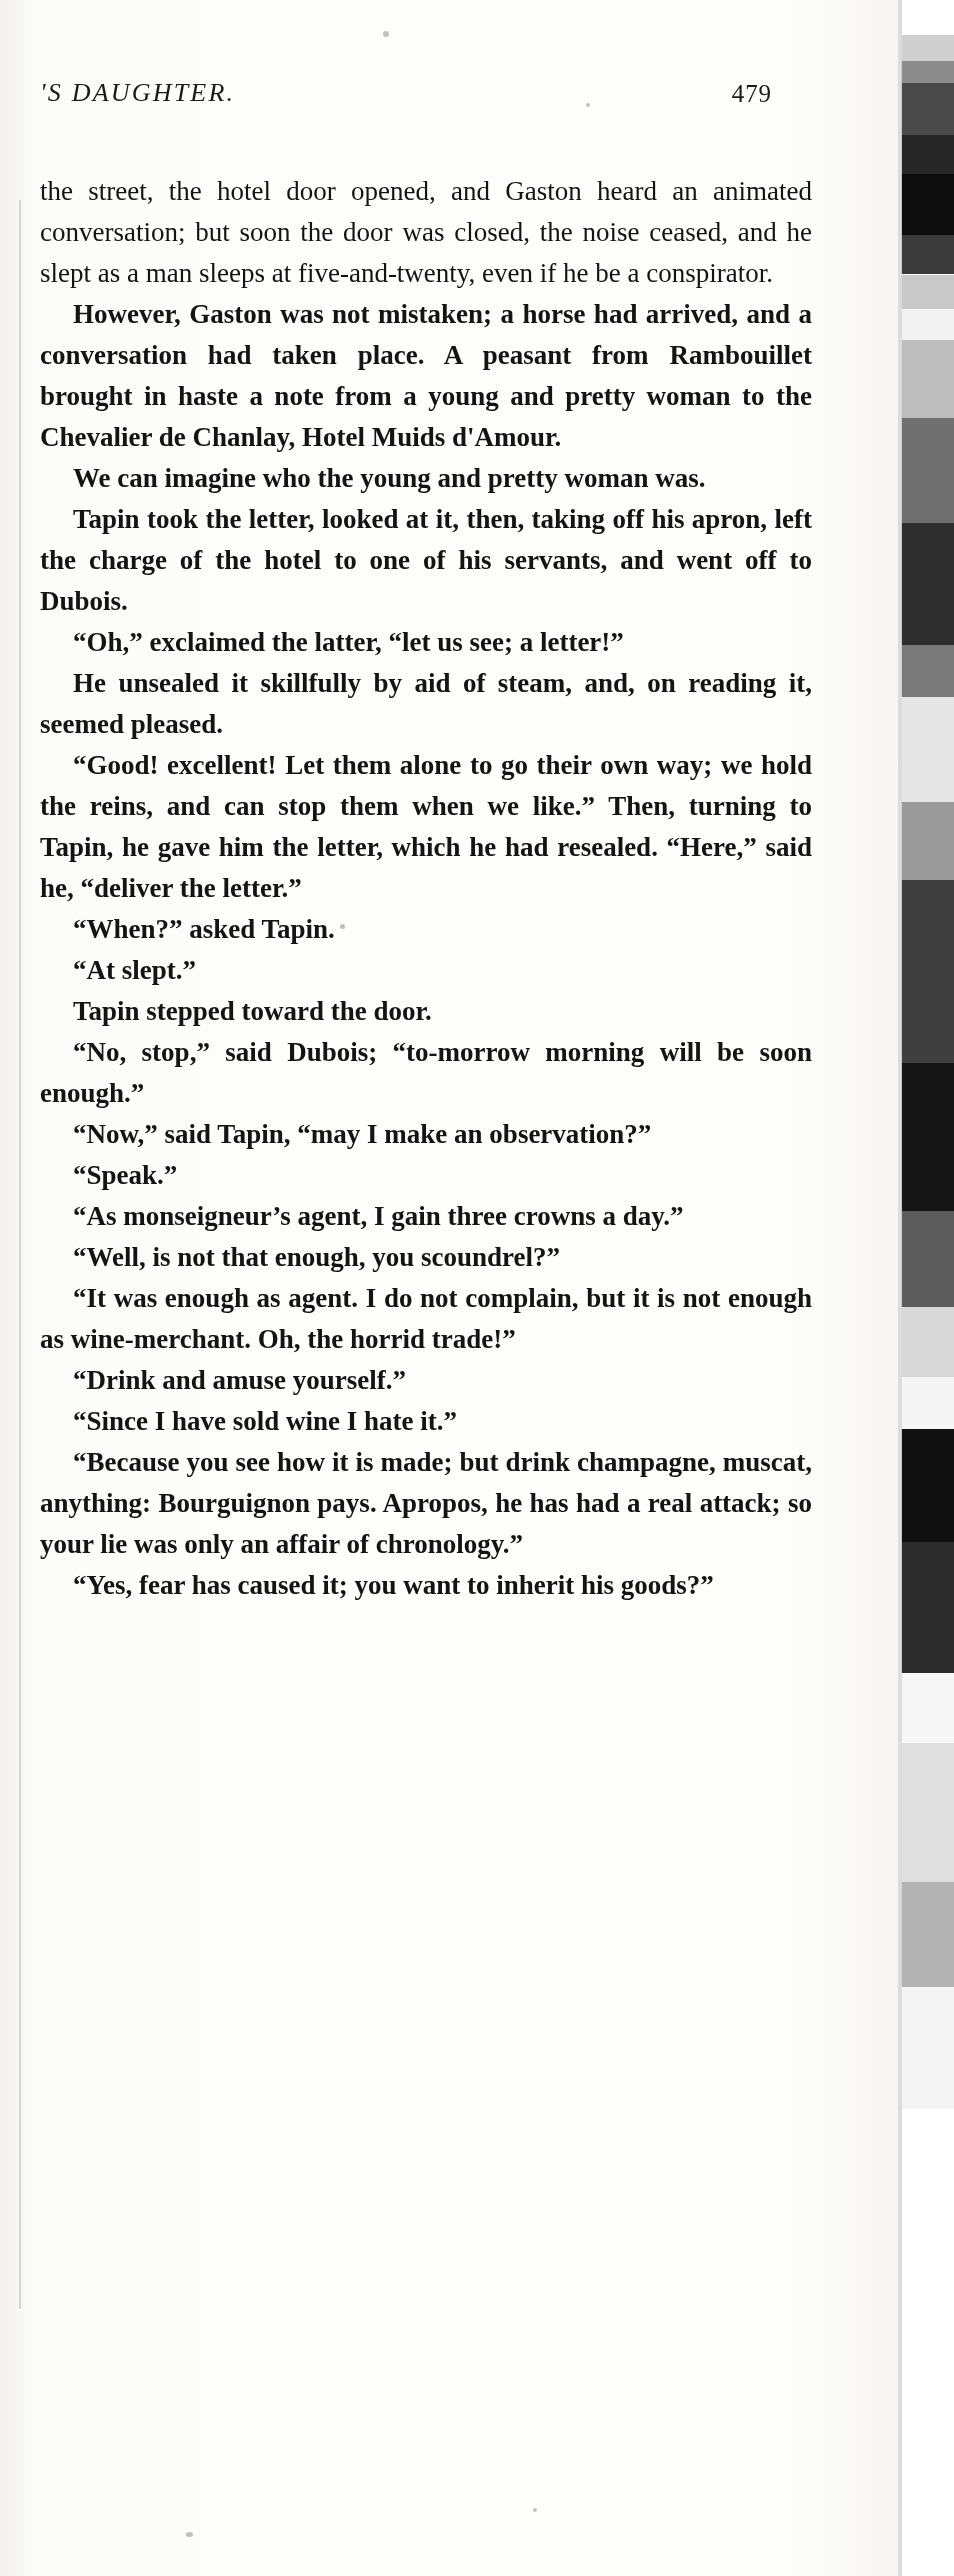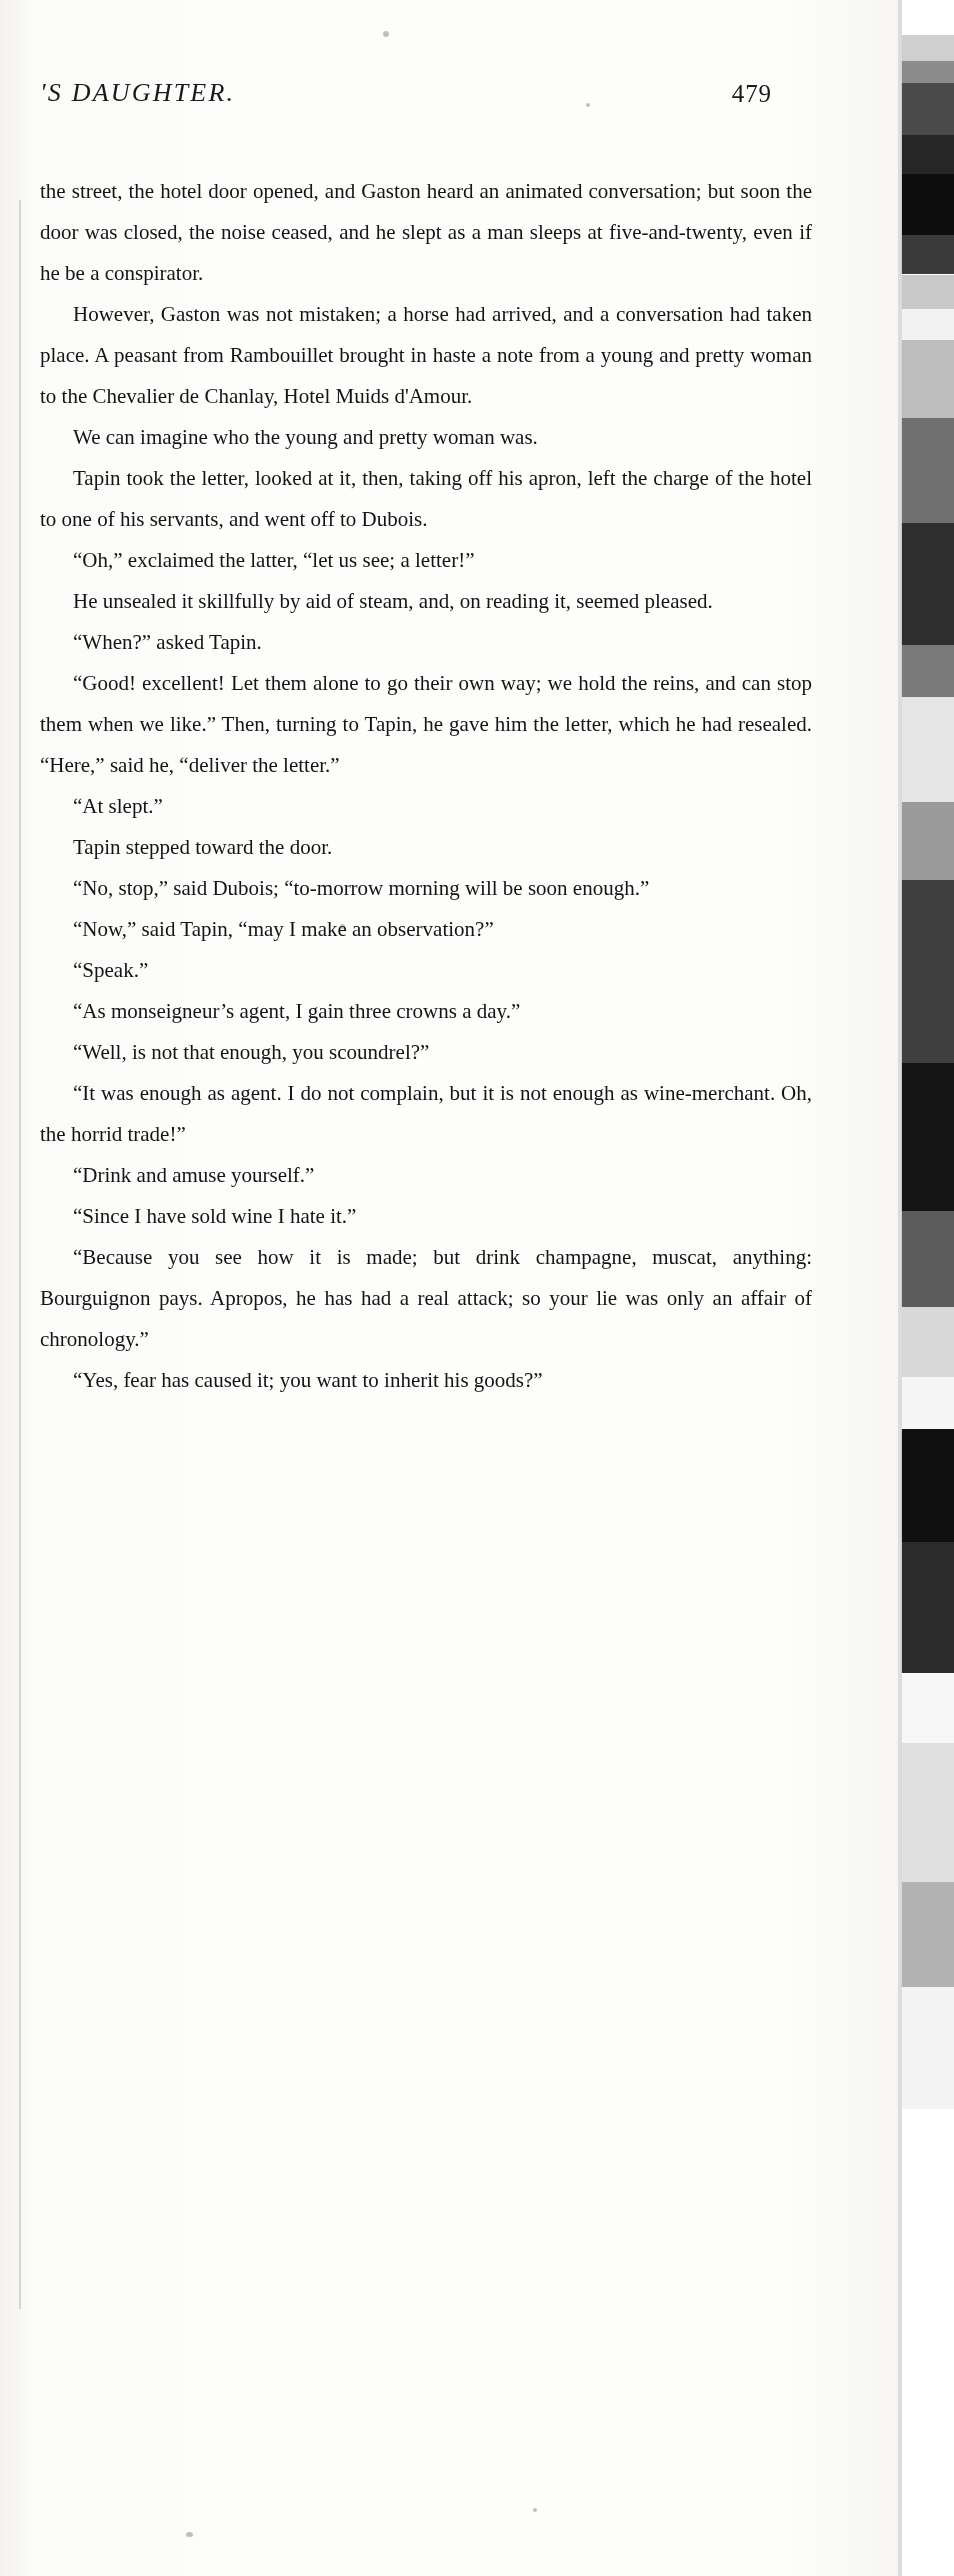--- a/index.html
+++ b/index.html
@@ -77,32 +77,33 @@
 
   
   #body-column {
     position: absolute;
     left: 40px;
     top: 171px;
     width: 772px;
   }
   .para {
     margin: 0 0 0 0;
-    font-size: 21px;
+    font-size: 27px;
     line-height: 41px;
     text-align: justify;
     text-justify: inter-word;
     font-family: "Liberation Serif", serif;
     color: #141414;
   }
   .para + .para {
     margin-top: 0px;
   }
   .para.indent {
     text-indent: 33px;
+    font-weight: bold;
   }
 
   
   .speck {
     position: absolute;
     background: #8d8d8d;
     opacity: .55;
     border-radius: 50%;
   }
   .edge-mark {
@@ -164,22 +165,22 @@
     <div class="rh-page">479</div>
   </div>
 
   <div id="body-column">
     <p class="para">the street, the hotel door opened, and Gaston heard an animated conversation; but soon the door was closed, the noise ceased, and he slept as a man sleeps at five-and-twenty, even if he be a conspirator.</p>
     <p class="para indent">However, Gaston was not mistaken; a horse had arrived, and a conversation had taken place. A peasant from Rambouillet brought in haste a note from a young and pretty woman to the Chevalier de Chanlay, Hotel Muids d'Amour.</p>
     <p class="para indent">We can imagine who the young and pretty woman was.</p>
     <p class="para indent">Tapin took the letter, looked at it, then, taking off his apron, left the charge of the hotel to one of his servants, and went off to Dubois.</p>
     <p class="para indent">“Oh,” exclaimed the latter, “let us see; a letter!”</p>
     <p class="para indent">He unsealed it skillfully by aid of steam, and, on reading it, seemed pleased.</p>
+    <p class="para indent">“Good! excellent! Let them alone to go their own way; we hold the reins, and can stop them when we like.” Then, turning to Tapin, he gave him the letter, which he had resealed. “Here,” said he, “deliver the letter.”</p>
     <p class="para indent">“When?” asked Tapin.</p>
-    <p class="para indent">“Good! excellent! Let them alone to go their own way; we hold the reins, and can stop them when we like.” Then, turning to Tapin, he gave him the letter, which he had resealed. “Here,” said he, “deliver the letter.”</p>
     <p class="para indent">“At slept.”</p>
     <p class="para indent">Tapin stepped toward the door.</p>
     <p class="para indent">“No, stop,” said Dubois; “to-morrow morning will be soon enough.”</p>
     <p class="para indent">“Now,” said Tapin, “may I make an observation?”</p>
     <p class="para indent">“Speak.”</p>
     <p class="para indent">“As monseigneur’s agent, I gain three crowns a day.”</p>
     <p class="para indent">“Well, is not that enough, you scoundrel?”</p>
     <p class="para indent">“It was enough as agent. I do not complain, but it is not enough as wine-merchant. Oh, the horrid trade!”</p>
     <p class="para indent">“Drink and amuse yourself.”</p>
     <p class="para indent">“Since I have sold wine I hate it.”</p>

